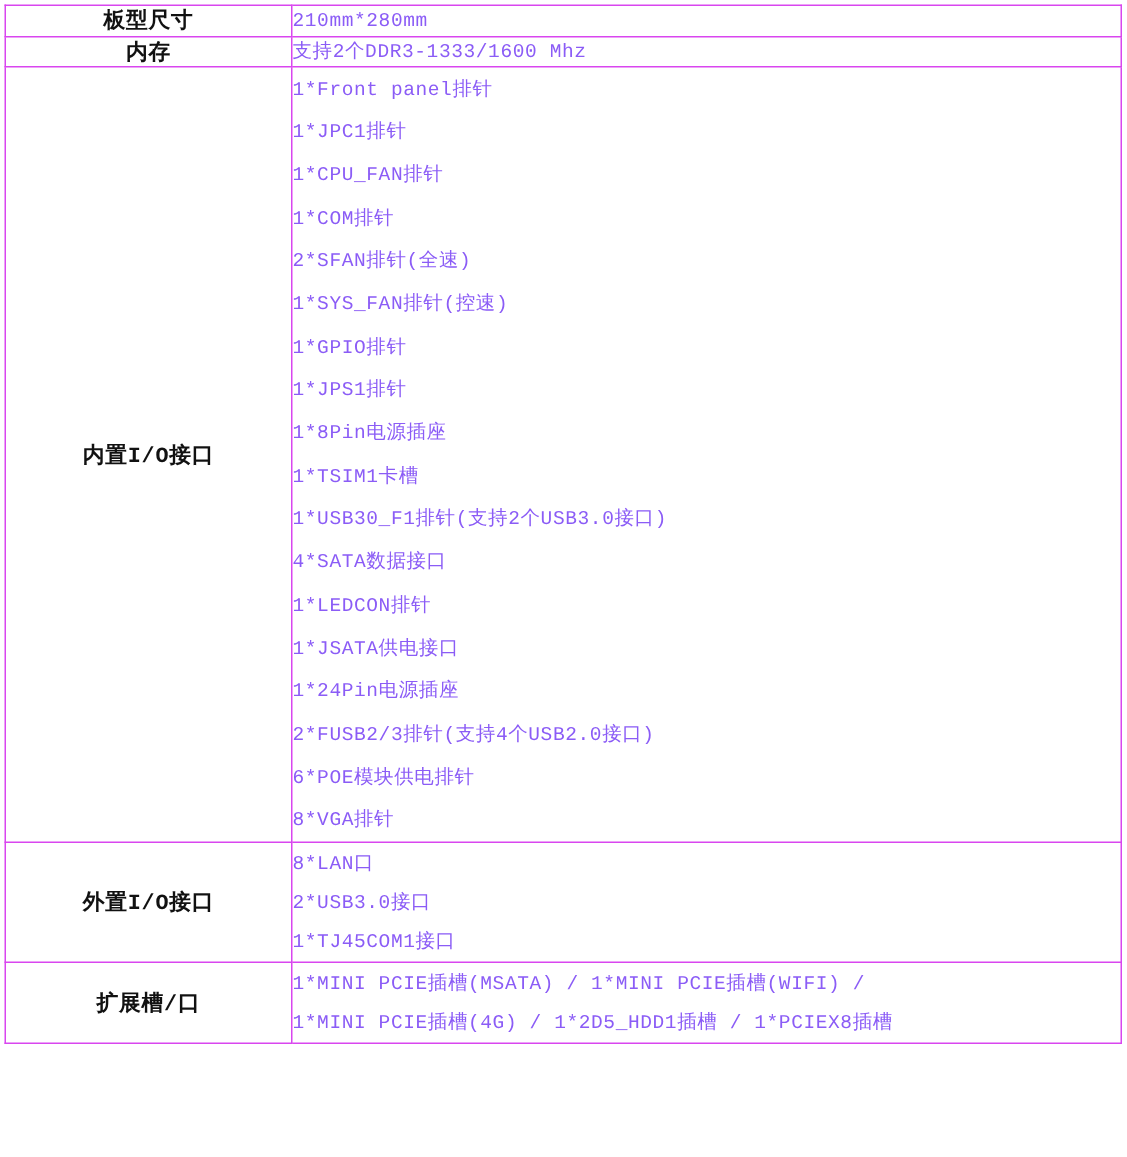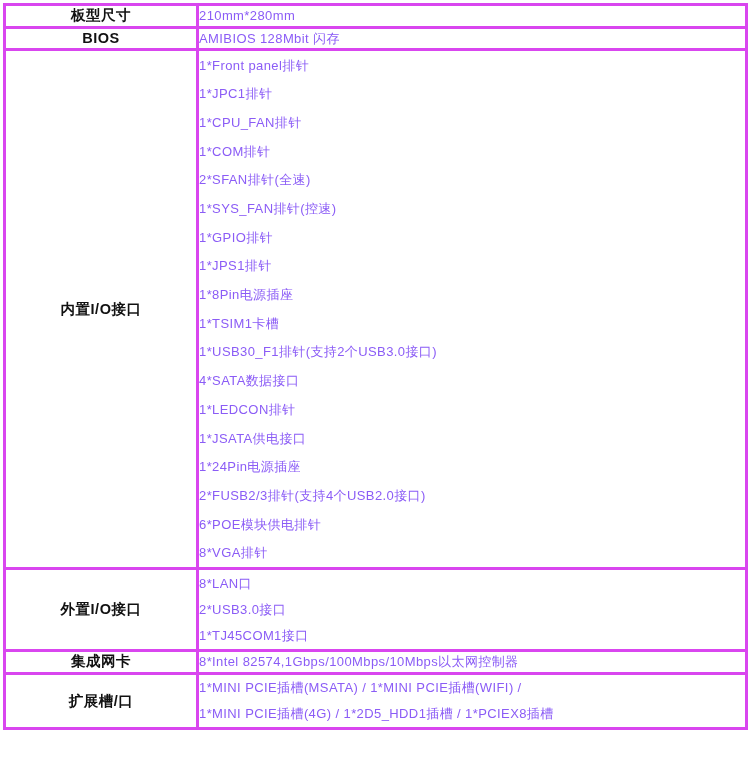--- a/index.html
+++ b/index.html
@@ -21,23 +21,24 @@
   table.spec-table {
     border-collapse: collapse;
     width: 745px;
     margin: 3px 0 0 3px;
     table-layout: fixed;
   }
   table.spec-table tr {
     background: #ffffff;
   }
   table.spec-table td {
-    border: 3px solid #d946ef;
+    border: 1px solid #d946ef;
     vertical-align: middle;
     padding: 0;
+    font-family: Liberation Mono, monospace;
   }
   td.label-cell {
     width: 190px;
     text-align: center;
     font-weight: bold;
     font-size: 14.5px;
     letter-spacing: 0.5px;
     padding: 7px 4px;
     color: #111111;
   }
@@ -80,27 +81,27 @@
     <tbody>
 
       <tr>
         <td class="label-cell">板型尺寸</td>
         <td class="value-cell single">
           <span class="value-line">210mm*280mm</span>
         </td>
       </tr>
 
 
-
       <tr>
-        <td class="label-cell">BIOS</td>
+        <td class="label-cell">内存</td>
         <td class="value-cell single">
-          <span class="value-line">AMIBIOS 128Mbit 闪存</span>
+          <span class="value-line">支持2个DDR3-1333/1600 Mhz</span>
         </td>
       </tr>
+
 
       <tr>
         <td class="label-cell">内置I/O接口</td>
         <td class="value-cell tall">
           <span class="value-line">1*Front panel排针</span>
           <span class="value-line">1*JPC1排针</span>
           <span class="value-line">1*CPU_FAN排针</span>
           <span class="value-line">1*COM排针</span>
           <span class="value-line">2*SFAN排针(全速)</span>
           <span class="value-line">1*SYS_FAN排针(控速)</span>
@@ -121,26 +122,20 @@
 
       <tr>
         <td class="label-cell">外置I/O接口</td>
         <td class="value-cell mid">
           <span class="value-line">8*LAN口</span>
           <span class="value-line">2*USB3.0接口</span>
           <span class="value-line">1*TJ45COM1接口</span>
         </td>
       </tr>
 
-      <tr>
-        <td class="label-cell">集成网卡</td>
-        <td class="value-cell single">
-          <span class="value-line">8*Intel 82574,1Gbps/100Mbps/10Mbps以太网控制器</span>
-        </td>
-      </tr>
 
       <tr>
         <td class="label-cell">扩展槽/口</td>
         <td class="value-cell mid">
           <span class="value-line">1*MINI PCIE插槽(MSATA) / 1*MINI PCIE插槽(WIFI) /</span>
           <span class="value-line">1*MINI PCIE插槽(4G) / 1*2D5_HDD1插槽 / 1*PCIEX8插槽</span>
         </td>
       </tr>
 
     </tbody>

